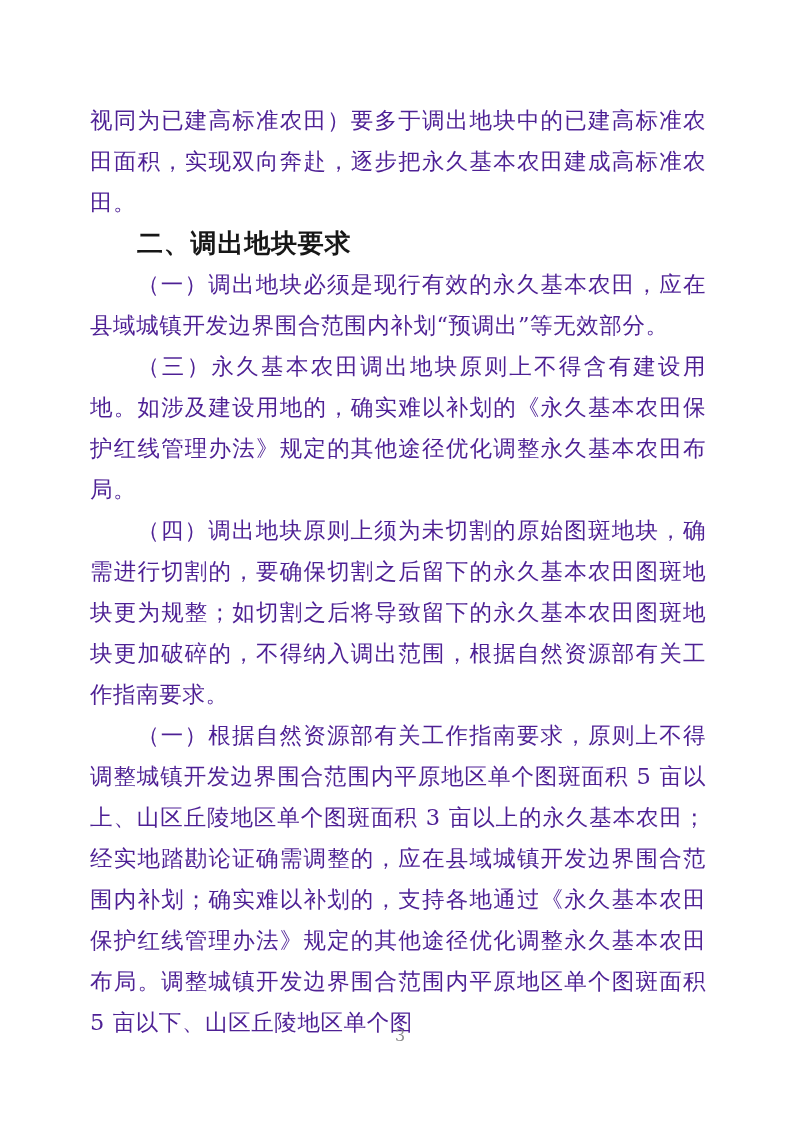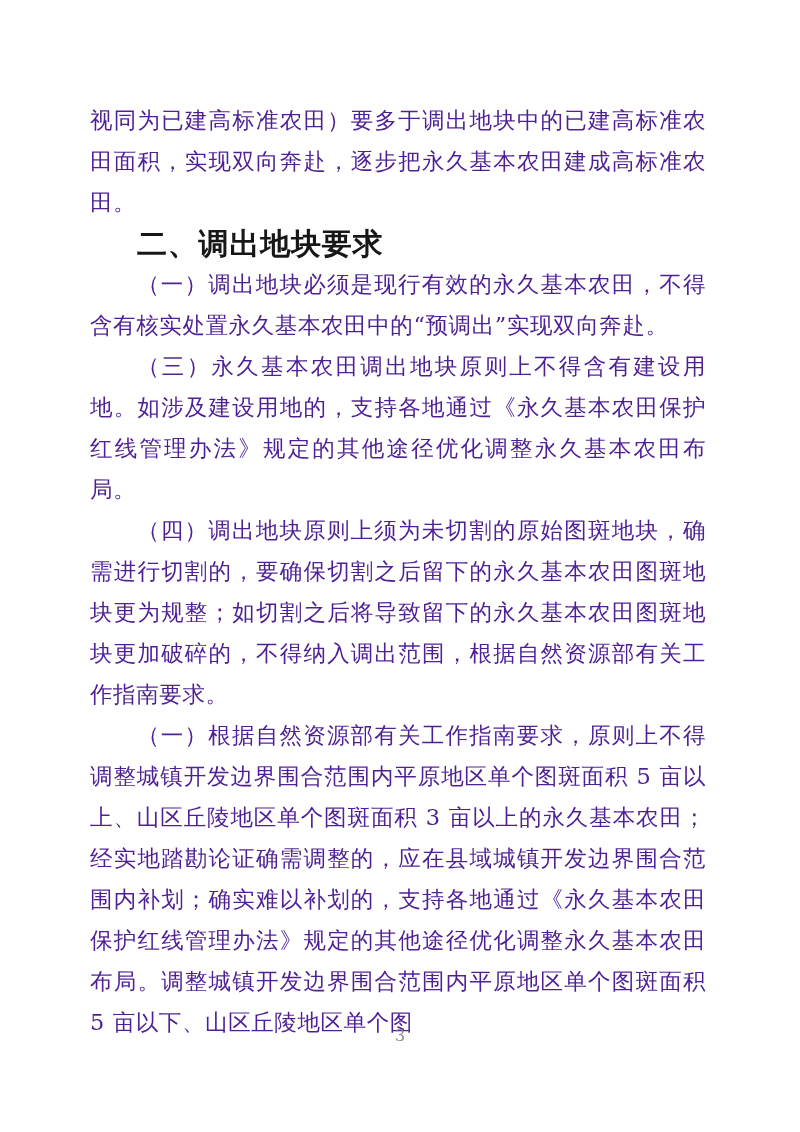--- a/index.html
+++ b/index.html
@@ -36,21 +36,21 @@
     -webkit-font-smoothing: antialiased;
   }
   .para.indent {
     text-indent: 47px;
   }
   .para.cont {
     text-indent: 0;
   }
   .heading {
     font-family: "DejaVu Sans", "Liberation Sans", sans-serif;
-    font-size: 30px;
+    font-size: 26px;
     font-weight: bold;
     line-height: 41px;
     color: #141414;
     margin: 0;
     text-indent: 47px;
     letter-spacing: 0.8px;
   }
   .page-number {
     position: absolute;
     left: 0;
@@ -66,19 +66,19 @@
     filter: contrast(0.97);
   }
 </style>
 </head>
 <body>
 
 <div class="page">
   <div class="content">
       <p class="para cont">视同为已建高标准农田）要多于调出地块中的已建高标准农田面积，实现双向奔赴，逐步把永久基本农田建成高标准农田。</p>
       <p class="heading">二、调出地块要求</p>
-      <p class="para indent">（一）调出地块必须是现行有效的永久基本农田，不得含有核实处置永久基本农田中的“预调出”实现双向奔赴。</p>
-      <p class="para indent">（三）永久基本农田调出地块原则上不得含有建设用地。如涉及建设用地的，支持各地通过《永久基本农田保护红线管理办法》规定的其他途径优化调整永久基本农田布局。</p>
+      <p class="para indent">（一）调出地块必须是现行有效的永久基本农田，应在县域城镇开发边界围合范围内补划“预调出”等无效部分。</p>
+      <p class="para indent">（三）永久基本农田调出地块原则上不得含有建设用地。如涉及建设用地的，确实难以补划的《永久基本农田保护红线管理办法》规定的其他途径优化调整永久基本农田布局。</p>
       <p class="para indent">（四）调出地块原则上须为未切割的原始图斑地块，确需进行切割的，要确保切割之后留下的永久基本农田图斑地块更为规整；如切割之后将导致留下的永久基本农田图斑地块更加破碎的，不得纳入调出范围，根据自然资源部有关工作指南要求。</p>
       <p class="para indent">（一）根据自然资源部有关工作指南要求，原则上不得调整城镇开发边界围合范围内平原地区单个图斑面积 5 亩以上、山区丘陵地区单个图斑面积 3 亩以上的永久基本农田；经实地踏勘论证确需调整的，应在县域城镇开发边界围合范围内补划；确实难以补划的，支持各地通过《永久基本农田保护红线管理办法》规定的其他途径优化调整永久基本农田布局。调整城镇开发边界围合范围内平原地区单个图斑面积 5 亩以下、山区丘陵地区单个图</p>
     </div>
   <div class="page-number">3</div>
 </div>
 
 </body></html>

